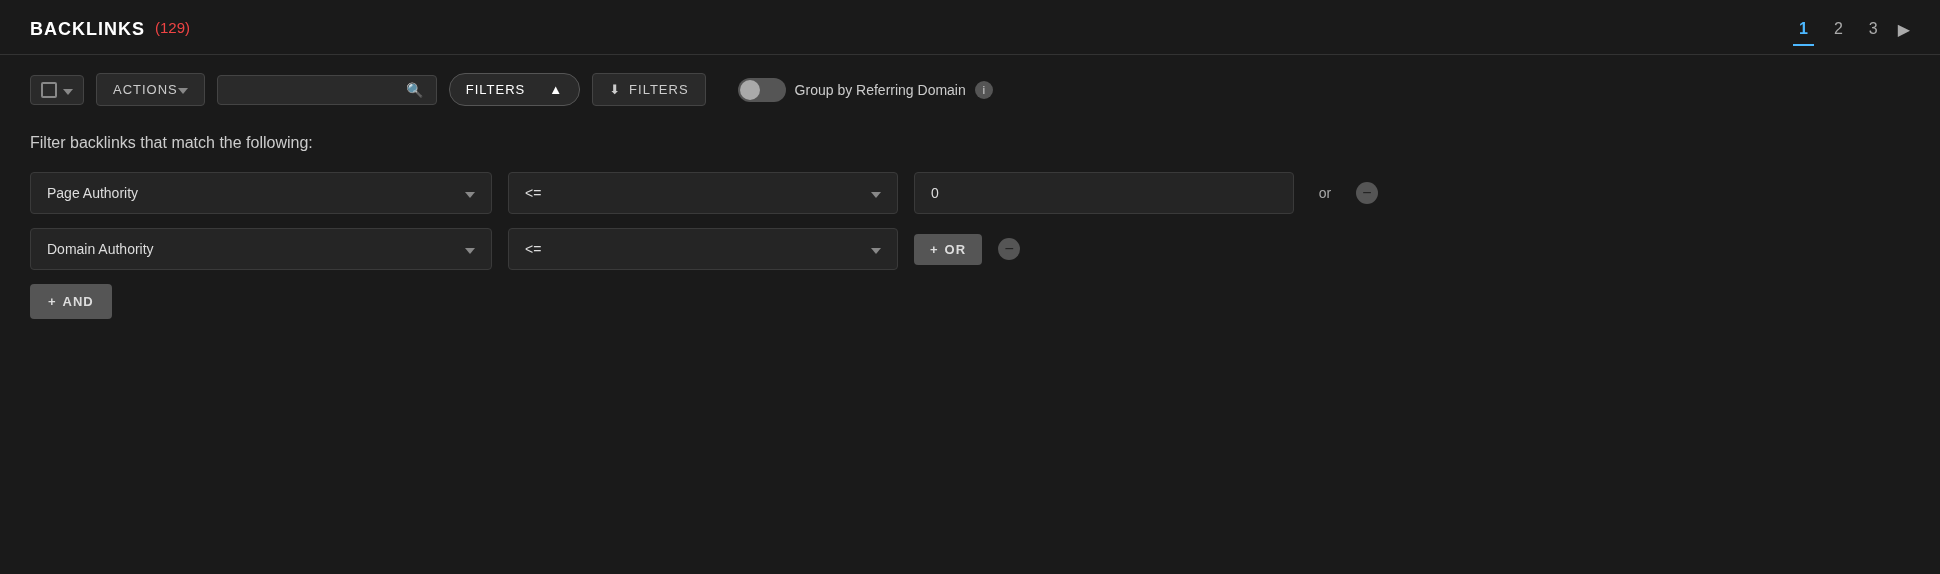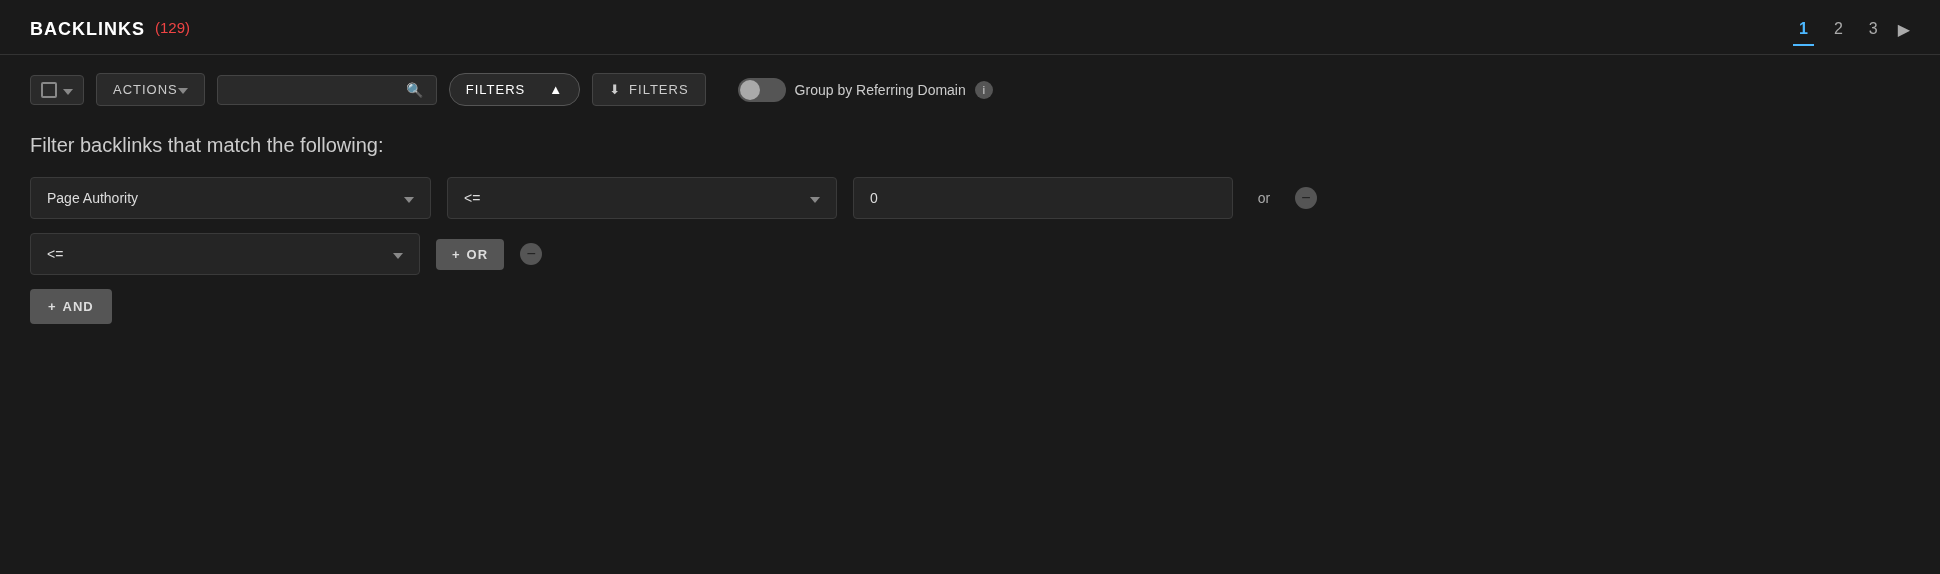--- a/index.html
+++ b/index.html
@@ -213,40 +213,40 @@
       cursor: pointer;
       font-weight: bold;
     }
 
     .filter-section {
       padding: 10px 30px 30px 30px;
     }
 
     .filter-description {
       color: #ccc;
-      font-size: 20px;
+      font-size: 16px;
       margin-bottom: 20px;
     }
 
     .filter-row {
       display: flex;
       align-items: center;
       gap: 16px;
       margin-bottom: 14px;
     }
 
     .filter-select {
       display: flex;
       align-items: center;
       justify-content: space-between;
       background: #252525;
       border: 1px solid #3a3a3a;
       border-radius: 4px;
       padding: 12px 16px;
-      width: 401px;
+      width: 462px;
       cursor: pointer;
       color: #ddd;
       font-size: 14px;
     }
 
     .filter-operator {
       display: flex;
       align-items: center;
       justify-content: space-between;
       background: #252525;
@@ -396,20 +396,24 @@
     <div class="filter-operator">
       <span>&lt;=</span>
       <span><span class="chevron-down"></span></span>
     </div>
     <input class="filter-value" type="text" value="0" style="">
     <span class="or-label">or</span>
     <button class="remove-btn">−</button>
   </div>
 
   <div class="filter-row">
+    <div class="filter-select">
+      <span>Domain Authority</span>
+      <span><span class="chevron-down"></span></span>
+    </div>
     <div class="filter-operator">
       <span>&lt;=</span>
       <span><span class="chevron-down"></span></span>
     </div>
     <button class="or-btn">
       <span>+</span>
       <span>OR</span>
     </button>
     <button class="remove-btn">−</button>
   </div>

